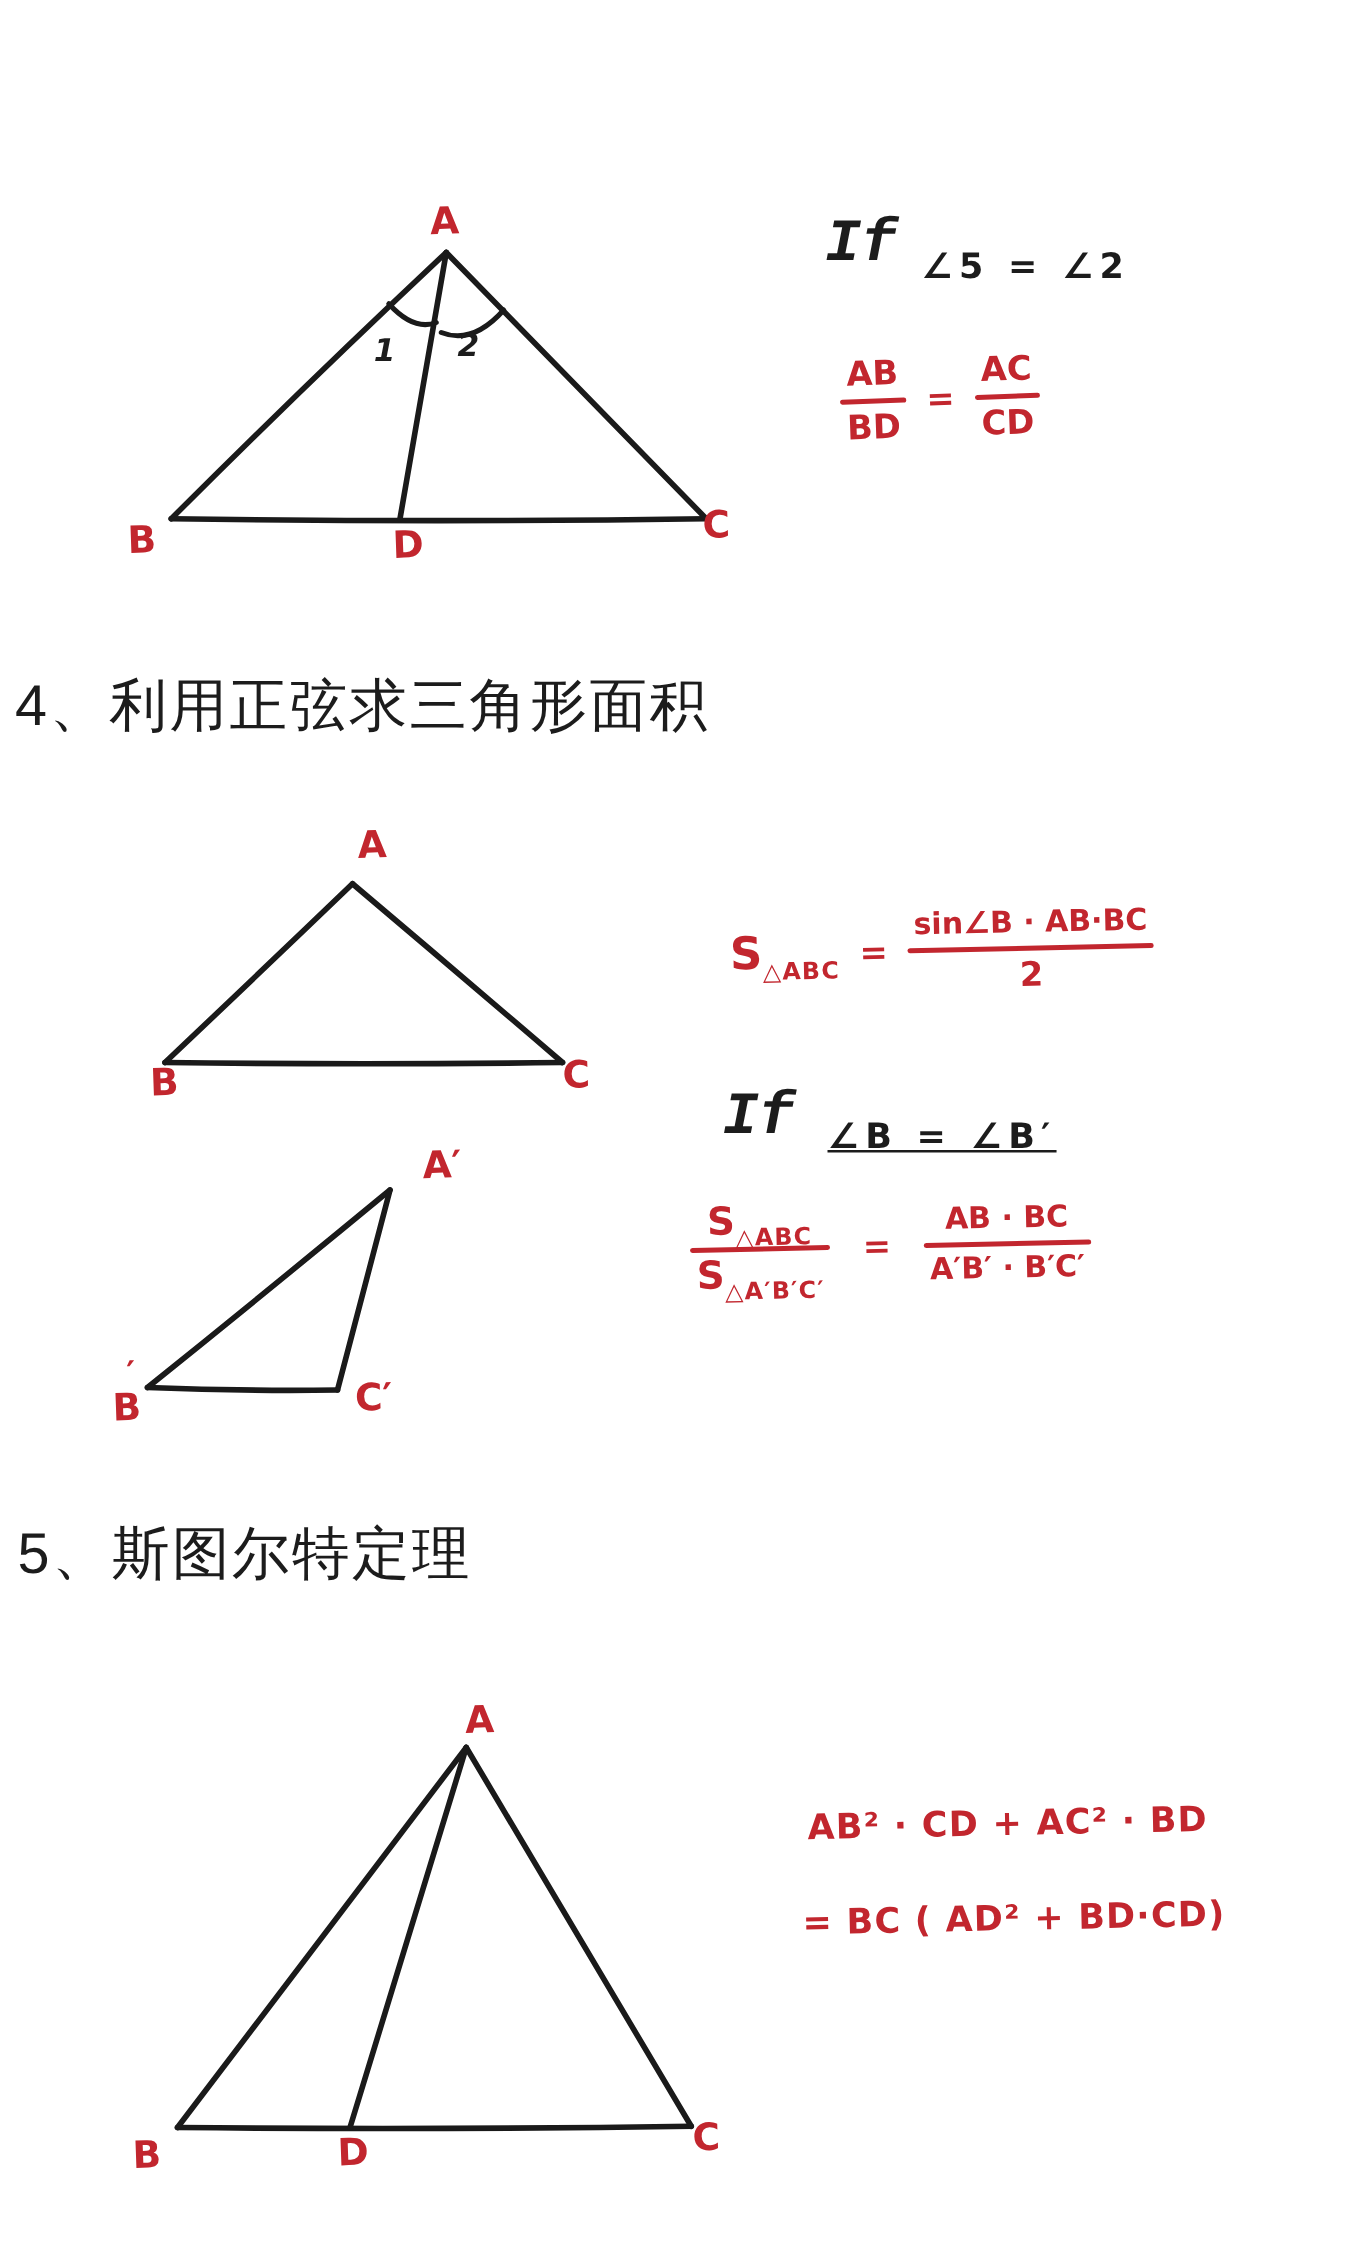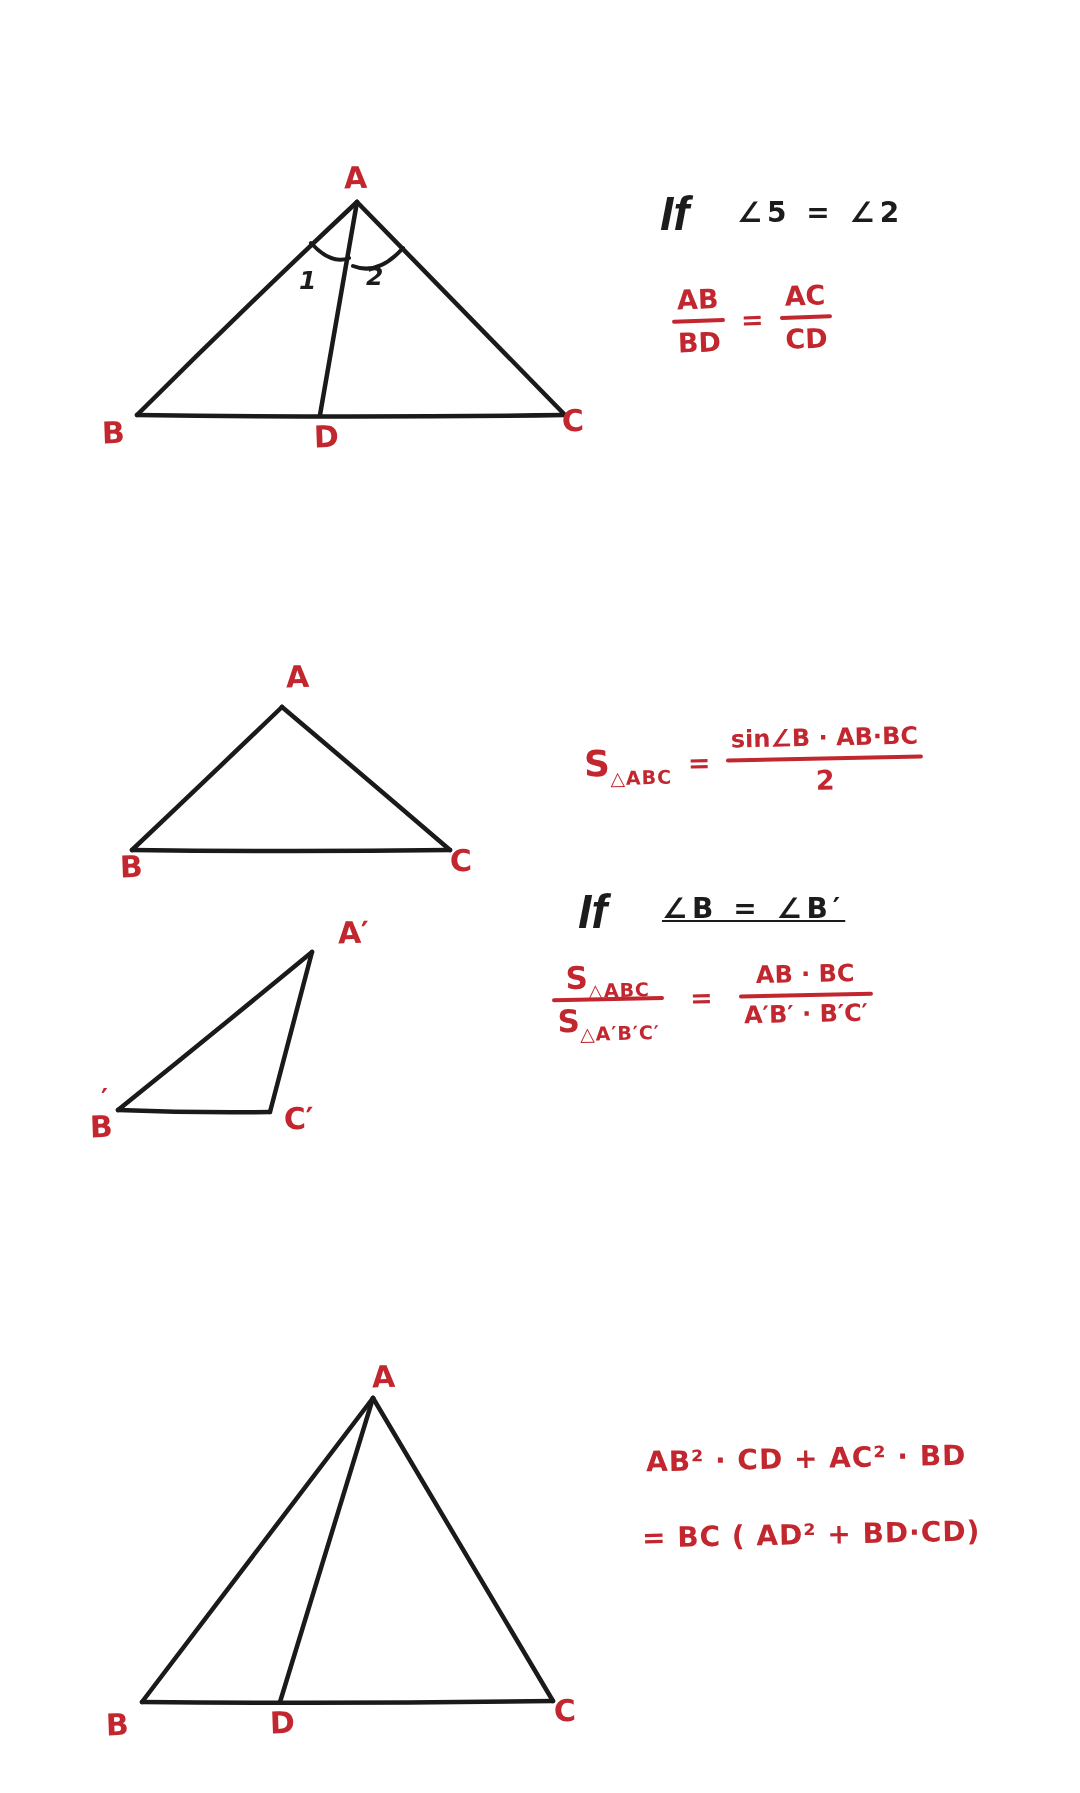--- a/index.html
+++ b/index.html
@@ -14,22 +14,22 @@
   svg.sketch path { fill:none; stroke:#1a1a1a; stroke-width:4.5; stroke-linecap:round; }
   svg.sketch path.arc { stroke-width:4; }
   .vlabel {
     position:absolute; color:var(--red);
     font-family:"DejaVu Sans",sans-serif; font-weight:700; font-size:30px;
     line-height:1; white-space:nowrap;
   }
   .ink { color:var(--ink); font-family:"DejaVu Sans",sans-serif; }
   .red { color:var(--red); font-family:"DejaVu Sans",sans-serif; font-weight:700; }
   .if-kw {
-    font-family:Liberation Sans, sans-serif; font-style:italic;
-    font-weight:700; font-size:48px; line-height:1;margin-top:18px;
+    font-family:Liberation Mono, monospace; font-style:italic;
+    font-weight:700; font-size:48px; line-height:1;
   }
   .cond-body { font-size:28px; font-weight:600; letter-spacing:5px; white-space:nowrap; }
   .angle-num { font-size:25px; font-weight:600; font-style:italic; }
   .row { display:flex; align-items:center; }
   .frac { display:inline-flex; flex-direction:column; align-items:center; text-align:center; }
   .frac .bar { align-self:stretch; height:4px; background:var(--red); border-radius:2px; margin:4px 0; }
   .frac .num, .frac .den { padding:0 5px; line-height:1.15; white-space:nowrap; }
   .op { margin:0 16px; }
   .big-s { font-size:36px; line-height:1; }
   .sub { font-size:19px; position:relative; top:9px; letter-spacing:1px; white-space:nowrap; }
@@ -73,20 +73,21 @@
       <span class="den">BD</span>
     </span>
     <span class="op">=</span>
     <span class="frac">
       <span class="num">AC</span>
       <span class="bar"></span>
       <span class="den">CD</span>
     </span>
   </div>
 
+  <div class="heading" style="left:12px; top:534px;">4、利用正弦求三角形面积</div>
 
   <svg class="abs sketch" style="left:110px; top:680px;" width="370" height="200" viewBox="0 0 370 200">
     <path d="M172,27 Q97,99 22,170"></path>
     <path d="M22,170 Q181,172 340,170"></path>
     <path d="M340,170 Q256,98 172,27"></path>
   </svg>
   <span class="vlabel tilt-a" style="left:286px; top:662px;">A</span>
   <span class="vlabel tilt-a" style="left:120px; top:852px;">B</span>
   <span class="vlabel tilt-a" style="left:450px; top:846px;">C</span>
 
@@ -126,20 +127,21 @@
   <svg class="abs sketch" style="left:95px; top:925px;" width="260" height="210" viewBox="0 0 260 210">
     <path d="M217,27 Q120,107 23,185"></path>
     <path d="M23,185 Q99,188 175,187"></path>
     <path d="M175,187 Q196,107 217,27"></path>
   </svg>
   <span class="vlabel tilt-a" style="left:338px; top:918px;">A′</span>
   <span class="vlabel" style="left:101px; top:1086px; font-size:26px;">′</span>
   <span class="vlabel tilt-a" style="left:90px; top:1112px;">B</span>
   <span class="vlabel tilt-a" style="left:284px; top:1104px;">C′</span>
 
+  <div class="heading" style="left:14px; top:1212px;">5、斯图尔特定理</div>
 
   <svg class="abs sketch" style="left:100px; top:1380px;" width="500" height="340" viewBox="0 0 500 340">
     <path d="M273,18 Q157,170 42,322"></path>
     <path d="M42,322 Q247,324 453,321"></path>
     <path d="M453,321 Q363,170 273,18"></path>
     <path d="M273,18 Q226,170 180,322"></path>
   </svg>
   <span class="vlabel tilt-a" style="left:372px; top:1362px;">A</span>
   <span class="vlabel tilt-a" style="left:106px; top:1710px;">B</span>
   <span class="vlabel tilt-a" style="left:270px; top:1708px;">D</span>

